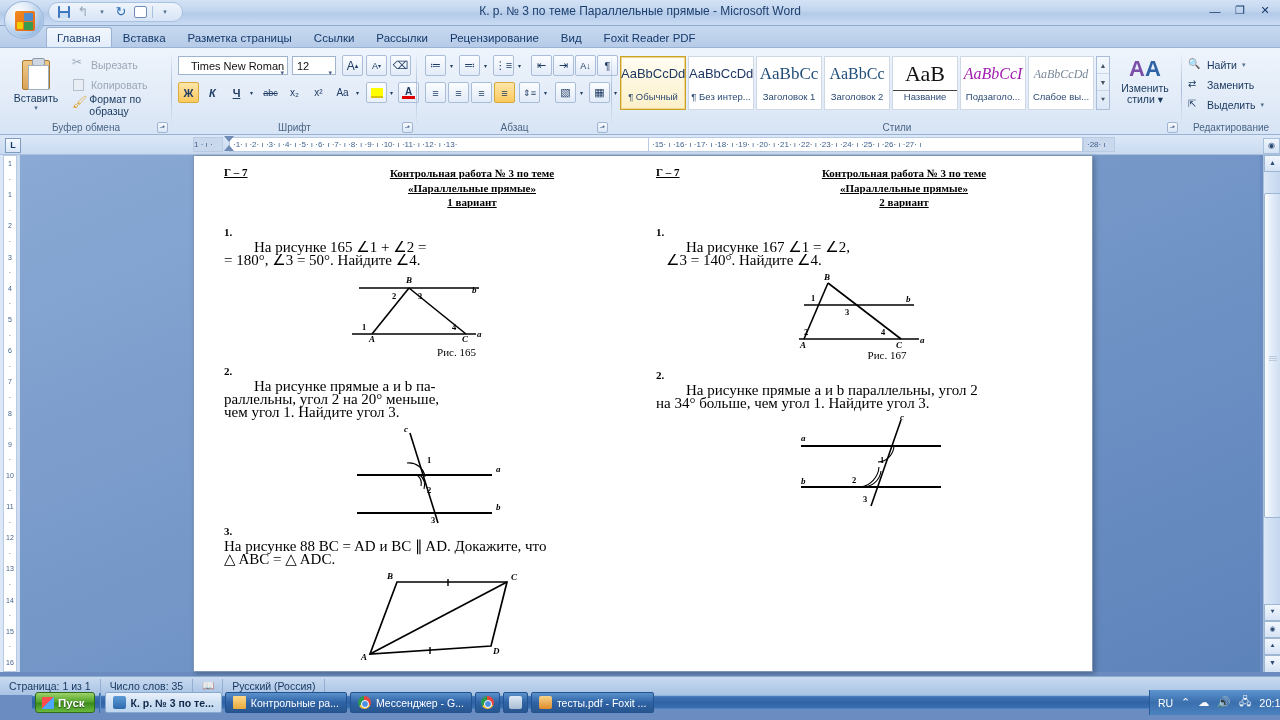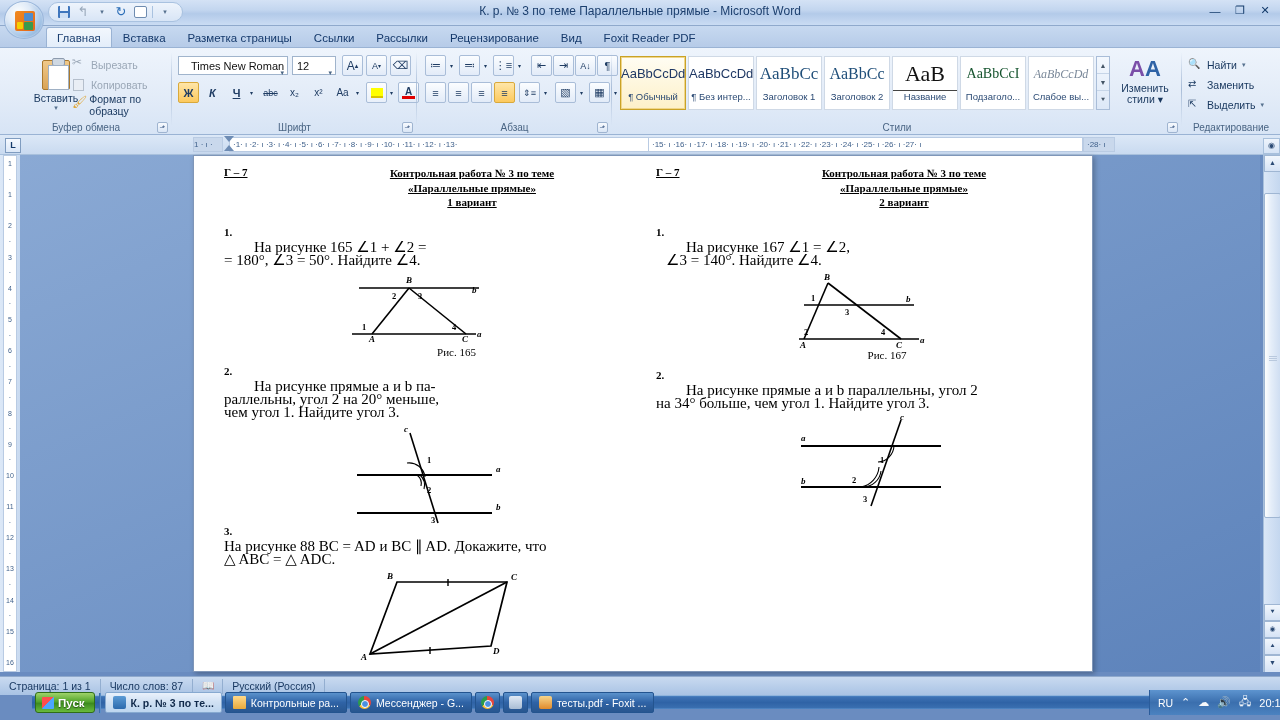--- a/index.html
+++ b/index.html
@@ -315,21 +315,21 @@
     <div class="tab">Ссылки</div>
     <div class="tab">Рассылки</div>
     <div class="tab">Рецензирование</div>
     <div class="tab">Вид</div>
     <div class="tab">Foxit Reader PDF</div>
   </div>
 
   <div class="ribbon">
 
     <div class="group" style="left:0;width:172px;">
-      <div class="big-btn" style="left:8px;top:12px;width:56px;margin-left:20px;">
+      <div class="big-btn" style="left:8px;top:12px;width:56px;">
         <div class="paste-ico"></div>
         <div style="margin-top:2px;">Вставить</div>
         <div class="mini-arrow">▾</div>
       </div>
       <div class="sm-cmd" style="position:absolute;left:72px;top:8px;">
         <span class="sm-ico scissors"></span>
         <span>Вырезать</span>
       </div>
       <div class="sm-cmd" style="position:absolute;left:72px;top:28px;">
         <span class="sm-ico">
@@ -423,21 +423,21 @@
       </div>
       <div class="style-card" style="left:212px;">
         <div class="style-prev" style="font-family:'Liberation Serif',serif;font-size:16px;color:#1f4e79;">AaBbCc</div>
         <div class="style-name">Заголовок 2</div>
       </div>
       <div class="style-card" style="left:280px;">
         <div class="style-prev" style="font-family:'Liberation Serif',serif;font-size:22px;color:#111;border-bottom:1px solid #444;">АаВ</div>
         <div class="style-name">Название</div>
       </div>
       <div class="style-card" style="left:348px;">
-        <div class="style-prev" style="font-family:'Liberation Serif',serif;font-size:14px;color:#14532d;">AaBbCcI</div>
+        <div class="style-prev" style="font-family:'Liberation Serif',serif;font-style:italic;font-size:16px;color:#a21caf;">AaBbCcI</div>
         <div class="style-name">Подзаголо...</div>
       </div>
       <div class="style-card" style="left:416px;">
         <div class="style-prev" style="font-family:'Liberation Serif',serif;font-style:italic;font-size:12px;color:#7a8899;">AaBbCcDd</div>
         <div class="style-name">Слабое вы...</div>
       </div>
       <div class="gal-scroll" style="left:484px;">
         <div>▲</div>
         <div>▼</div>
         <div style="border-bottom:none;">⯆</div>
@@ -674,21 +674,21 @@
     <div class="vs-btm">
       <div class="arw">⯆</div>
       <div class="arw">◉</div>
       <div class="arw">⯅</div>
       <div class="arw" style="border-bottom:none;">▼</div>
     </div>
   </div>
 
   <div class="statusbar">
     <div class="sb-item">Страница: 1 из 1</div>
-    <div class="sb-item">Число слов: 87</div>
+    <div class="sb-item">Число слов: 35</div>
     <div class="sb-item" style="width:30px;display:flex;align-items:center;justify-content:center;">
       <span class="proof-ico"></span>
     </div>
     <div class="sb-item">Русский (Россия)</div>
   </div>
 
   <div class="taskbar">
     <div class="startbtn">
       <span class="flag"></span>
       <span>Пуск</span>

